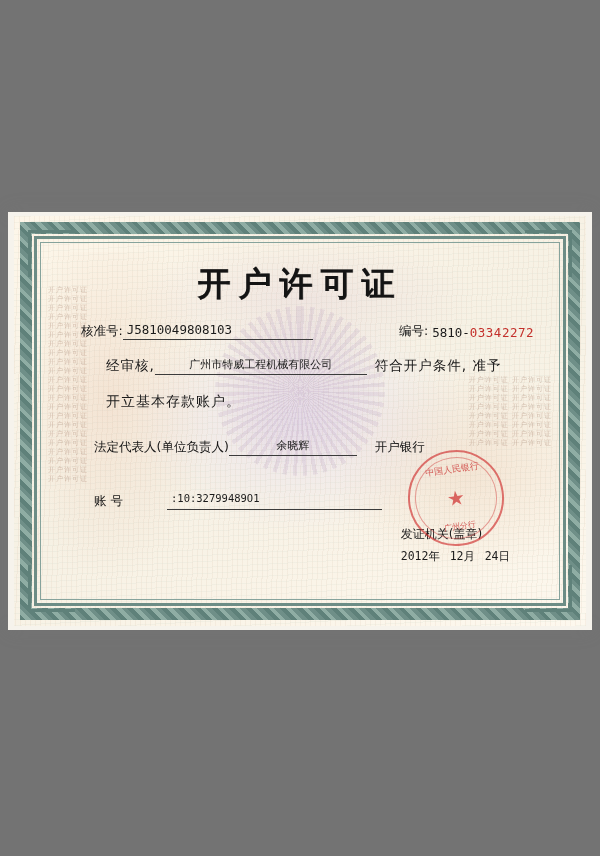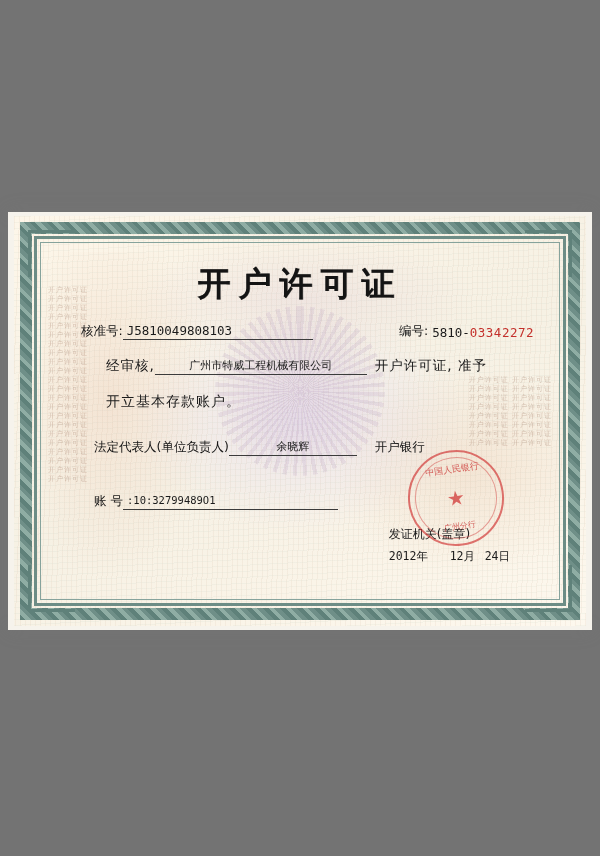--- a/index.html
+++ b/index.html
@@ -149,21 +149,21 @@
     font-size: 11px;
     color: #1a1a1a;
     white-space: nowrap;
     padding: 0 4px 1px 4px;
   }
 
   .ul {
     border-bottom: 1px solid #3b3b3b;
     flex: 0 0 auto;
     display: flex;
-    align-items: center;
+    align-items: flex-start;
     justify-content: flex-start;
     height: 17px;
   }
 
   
   .row-approve {
     position: absolute;
     left: 27px; top: 70px; right: 12px;
     display: flex;
     align-items: flex-end;
@@ -221,20 +221,21 @@
     display: block;
     padding: 0 2px;
   }
 
   
   .row-acct {
     position: absolute;
     left: 40px; top: 240px;
     display: flex;
     align-items: flex-end;
+    gap: 44px;
   }
   .row-acct .ul { width: 215px; }
 
   
   .issuer {
     position: absolute;
     right: 36px; bottom: 24px;
     text-align: left;
     font-size: 12px;
     line-height: 1.9;
@@ -366,21 +367,21 @@
         <span class="lbl">编号:</span>
         <span class="code-black" style="margin-left:4px">5810-</span>
         <span class="code-red">03342272</span>
       </div>
 
       <div class="row-exam">
         <span class="lbl" style="font-size:13.5px;letter-spacing:1px">经审核,</span>
         <span class="ul">
           <span class="val">广州市特威工程机械有限公司</span>
         </span>
-        <span class="lbl tail" style="font-size:13.5px;letter-spacing:1px">开户许可证, 准予</span>
+        <span class="lbl tail" style="font-size:13.5px;letter-spacing:1px">符合开户条件, 准予</span>
       </div>
 
       <div class="row-basic">开立基本存款账户。</div>
 
       <div class="row-legal">
         <span class="lbl">法定代表人(单位负责人)</span>
         <span class="ul name">
           <span class="val">余晓辉</span>
         </span>
         <span class="lbl bank-lbl">开户银行</span>
@@ -390,21 +391,21 @@
         <span class="lbl">账  号</span>
         <span class="ul">
           <span class="val code-black" style="font-size:10.5px">:10:32799489O1</span>
         </span>
       </div>
 
       <div class="issuer">
         <div>发证机关(盖章)</div>
         <div class="line2">
           <span class="date-num">2012年</span>
-          <span class="date-num" style="margin-left:18px">12月</span>
+          <span class="date-num" style="margin-left:6px">12月</span>
           <span class="date-num" style="margin-left:6px">24日</span>
         </div>
       </div>
 
       <div class="seal">
         <div class="inner-ring"></div>
         <div class="arc-top">中国人民银行</div>
         <div class="star">★</div>
         <div class="arc-bottom">广州分行</div>
       </div>

